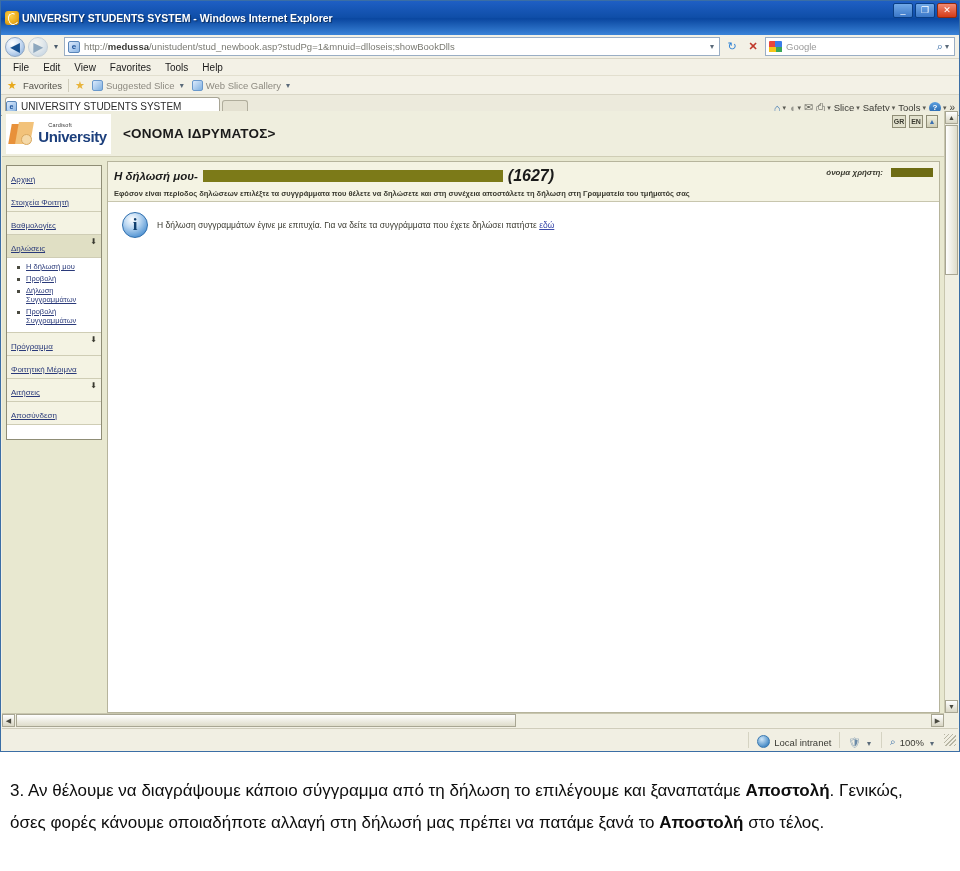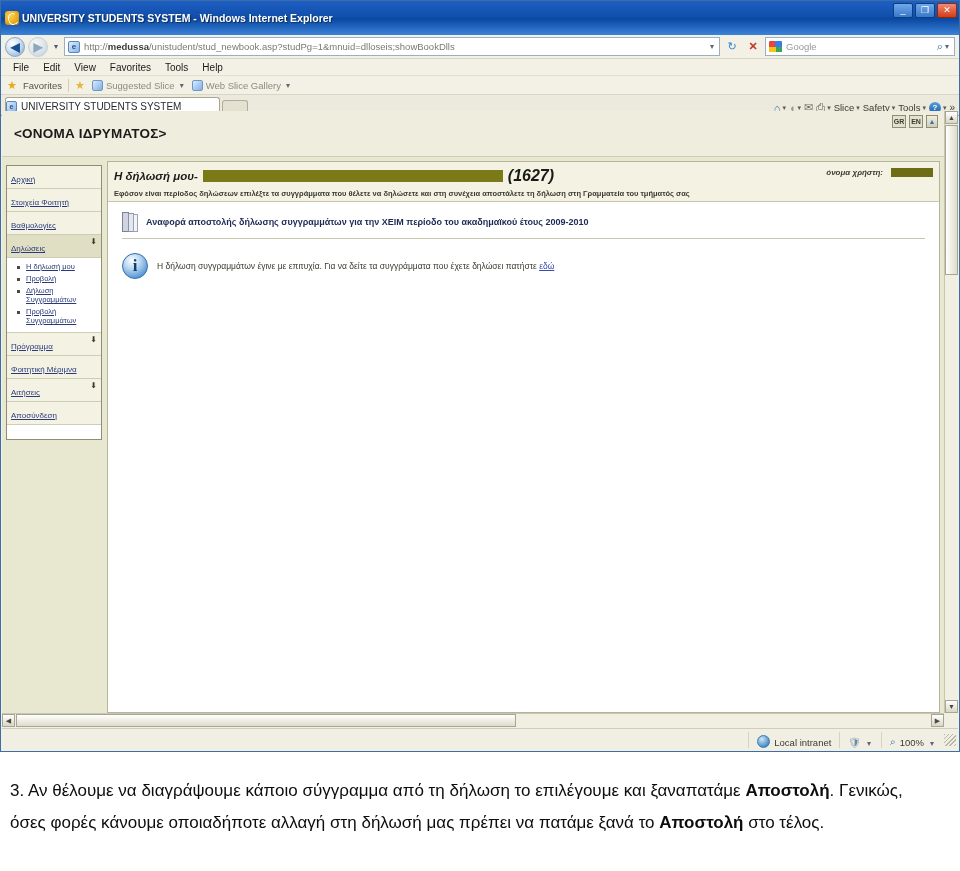--- a/index.html
+++ b/index.html
@@ -431,20 +431,31 @@
           <span class="caret">▾</span>
         </span>
       <span class="chev">»</span>
     </div>
   </div>
 
   <div class="viewport">
     <div class="page">
 
       <div class="site-header">
+        <div class="logo-wrap">
+          <div class="logo-mark">
+            <div class="b1"></div>
+              <div class="b2"></div>
+              <div class="b3"></div>
+          </div>
+          <div class="logo-txt">
+            <div class="logo-sub">Cardisoft</div>
+            <div class="logo-main">University</div>
+          </div>
+        </div>
         <div class="inst-name">&lt;ΟΝΟΜΑ ΙΔΡΥΜΑΤΟΣ&gt;</div>
         <div class="lang-btns">
           <div class="lang-btn">GR</div>
           <div class="lang-btn">EN</div>
           <div class="scroll-up-cap">▲</div>
         </div>
       </div>
 
       <div class="page-body">
 
@@ -513,28 +524,20 @@
               <span class="head-count">(1627)</span>
             </div>
             <div class="user-label">
               <span>όνομα χρήστη:</span>
               <span class="user-redact"></span>
             </div>
             <div class="head-sub">Εφόσον είναι περίοδος δηλώσεων επιλέξτε τα συγγράμματα που θέλετε να δηλώσετε και στη συνέχεια αποστάλετε τη δήλωση στη Γραμματεία του τμήματός σας</div>
           </div>
 
           <div class="content-body">
-            <div class="report-row">
-              <div class="book-icon">
-                <div class="p1"></div>
-                  <div class="p2"></div>
-                  <div class="p3"></div>
-              </div>
-              <div class="report-text">Αναφορά αποστολής δήλωσης συγγραμμάτων για την ΧΕΙΜ περίοδο του ακαδημαϊκού έτους 2009-2010</div>
-            </div>
 
             <div class="info-row">
               <div class="info-icon">i</div>
               <div class="info-text">
                 <span>Η δήλωση συγγραμμάτων έγινε με επιτυχία.  Για να δείτε τα συγγράμματα που έχετε δηλώσει πατήστε </span><a href="#">εδώ</a>
               </div>
             </div>
           </div>
 
         </div>

